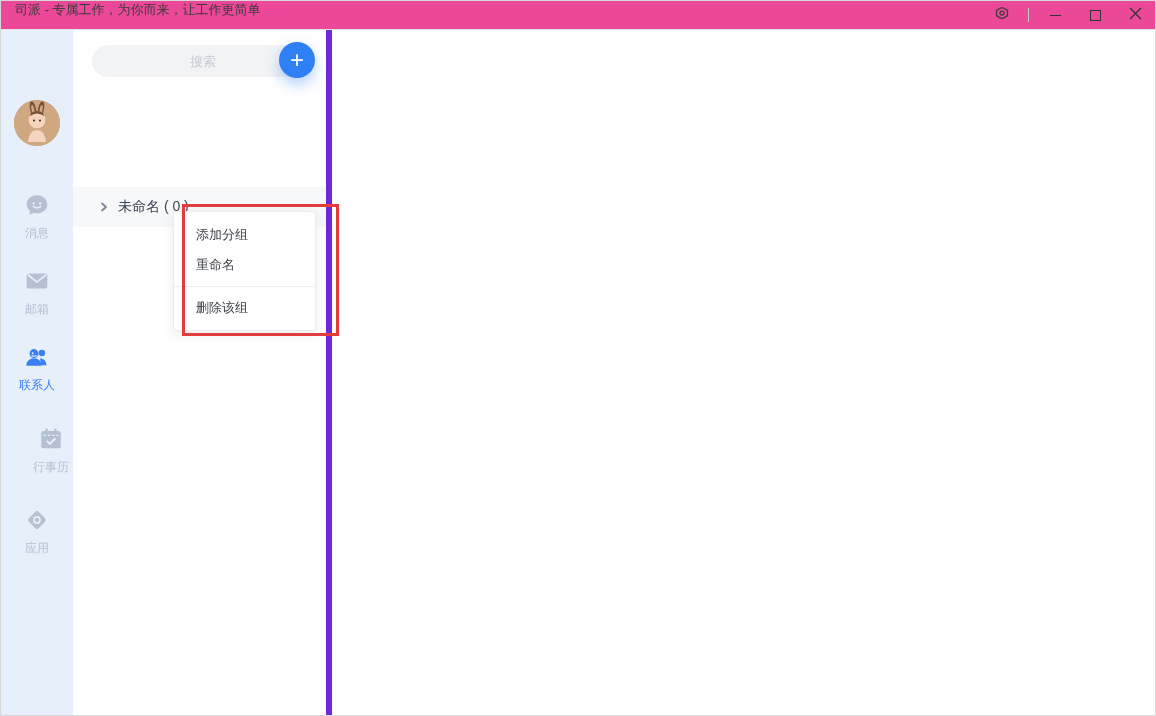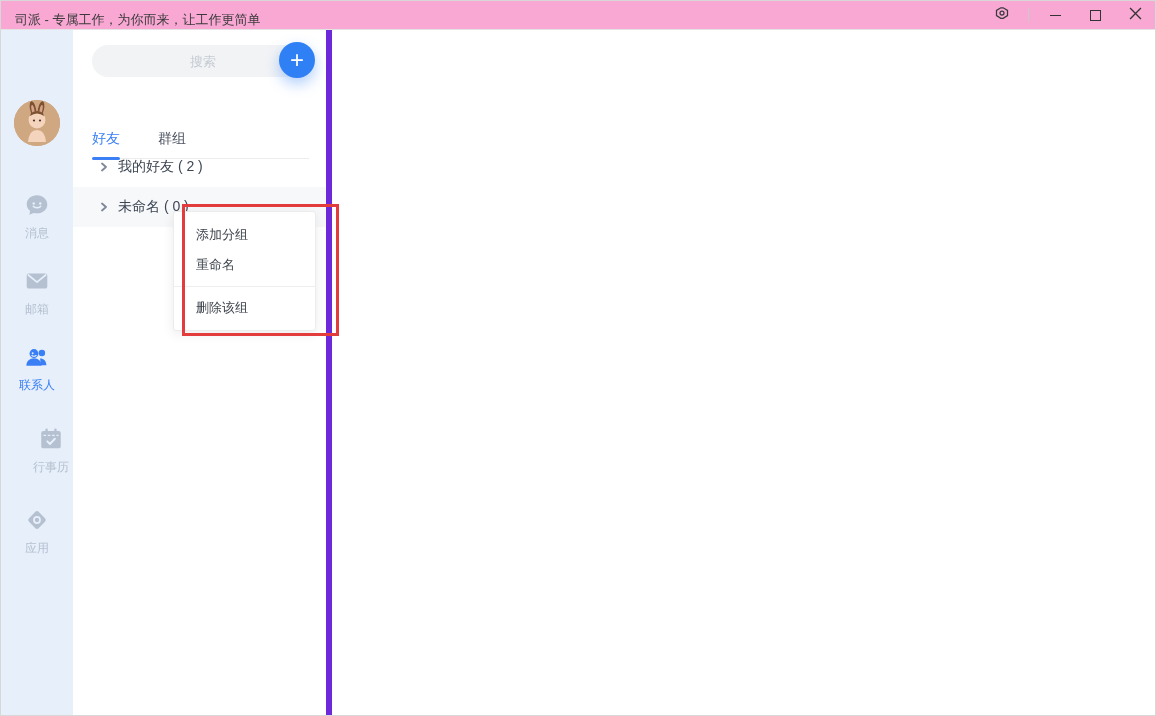--- a/index.html
+++ b/index.html
@@ -4,22 +4,22 @@
 <style>
   * { margin:0; padding:0; box-sizing:border-box; }
   html,body { background:#fff; }
   body { font-family:"Liberation Sans", sans-serif; }
   .window{
     position:relative; width:1156px; height:716px;
     background:#fff; border:1px solid #d8d8d8; overflow:hidden;
   }
   
   .titlebar{
-    height:29px; background:#f9a8d4; border-bottom:1px solid #e3e3e3;
-    display:flex; align-items:flex-end;
+    height:29px; background:#ec4899; border-bottom:1px solid #e3e3e3;
+    display:flex; align-items:flex-start;
   }
   .titlebar .title{ font-size:13px; color:#3a3a3a; margin-left:14px; white-space:nowrap; }
   .tb-controls{ margin-left:auto; display:flex; align-items:center; height:100%; }
   .tb-btn{ width:40px; height:100%; display:flex; align-items:center; justify-content:center; cursor:pointer; }
   .tb-divider{ width:1px; height:14px; background:#c9c9c9; margin:0 6px; }
   .glyph-min{ width:11px; height:1px; background:#333; display:block; }
   .glyph-max{ width:11px; height:11px; border:1px solid #333; display:block; }
   
   .app-body{ display:flex; height:685px; }
   
@@ -193,33 +193,21 @@
         <span class="label">应用</span>
       </div>
     </div>
 
     <div class="panel">
       <input class="search-pill" type="text" placeholder="搜索" style="">
       <button class="add-btn">
         <span>+</span>
       </button>
 
-      <div class="tabs">
-        <div class="tab active">好友</div>
-        <div class="tab">群组</div>
-      </div>
-
-      <div class="group-row row-myfriends">
-        <span class="chev">
-          <svg width="10" height="10" viewBox="0 0 10 10" fill="none" stroke="#7c8798" stroke-width="1.8" stroke-linecap="round" stroke-linejoin="round">
-            <path d="M3 1.5 L7 5 L3 8.5"></path>
-          </svg>
-        </span>
-        <span>我的好友 ( 2 )</span>
-      </div>
+
 
       <div class="group-row row-unnamed">
         <span class="chev">
           <svg width="10" height="10" viewBox="0 0 10 10" fill="none" stroke="#7c8798" stroke-width="1.8" stroke-linecap="round" stroke-linejoin="round">
             <path d="M3 1.5 L7 5 L3 8.5"></path>
           </svg>
         </span>
         <span>未命名 ( 0 )</span>
       </div>
     </div>

